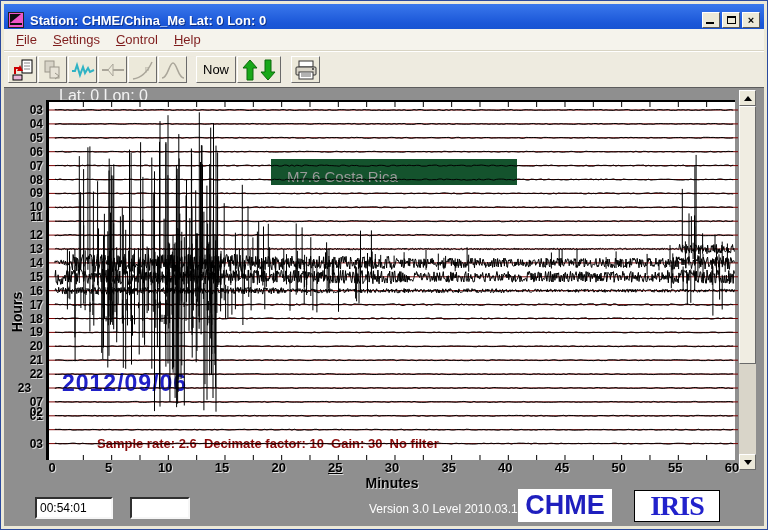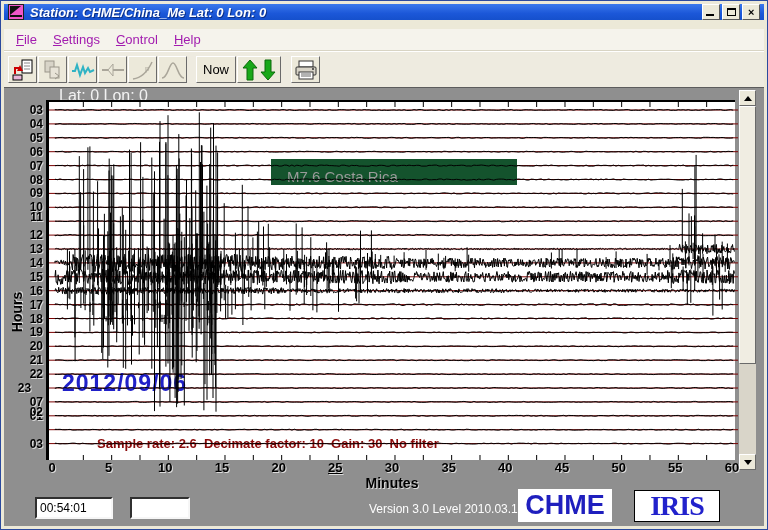--- a/index.html
+++ b/index.html
@@ -1,33 +1,33 @@
 <!DOCTYPE html>
 <html><head>
 <meta charset="utf-8">
 <style>
   html,body{margin:0;padding:0;background:#6a6a6a;}
   *{box-sizing:border-box;font-family:"Liberation Sans",sans-serif;}
   #window{position:relative;width:768px;height:530px;background:#ece9d8;border:1px solid #2b4a9e;padding:3px;overflow:hidden;}
   
   #titlebar{position:absolute;left:3px;top:3px;right:3px;height:15px;
-    background:linear-gradient(180deg,#3a78ec,#1b57d8 60%,#1550cc);display:flex;align-items:center;padding:8px 4px;font-style:italic;}
+    background:linear-gradient(180deg,#3a78ec,#1b57d8 60%,#1550cc);display:flex;align-items:center;padding:16px 4px;}
   #app-icon{width:16px;height:16px;background:#f056c8;border:1px solid #202020;position:relative;flex:0 0 auto;}
   #app-icon:before{content:"";position:absolute;left:1px;top:1px;border-left:11px solid #101010;border-bottom:9px solid transparent;}
   #app-icon:after{content:"";position:absolute;left:1px;bottom:2px;width:12px;height:2px;background:#101010;}
   #title-text{color:#fff;font-weight:bold;font-size:13px;margin-left:6px;white-space:nowrap;text-shadow:1px 1px 0 rgba(0,20,80,.6);}
   #win-controls{margin-left:auto;display:flex;gap:2px;}
   .win-btn{width:18px;height:16px;background:#ece9d8;border:1px solid;border-color:#fff #585858 #585858 #fff;
     display:flex;align-items:center;justify-content:center;font-size:11px;font-weight:bold;color:#000;position:relative;}
   .glyph-min{position:absolute;left:3px;bottom:3px;width:8px;height:2px;background:#000;}
   .glyph-max{width:9px;height:8px;border:1px solid #000;border-top:2px solid #000;}
   
   #menubar{position:absolute;left:3px;top:28px;right:3px;height:22px;background:#f5f3ec;display:flex;align-items:center;
     border-bottom:1px solid #d8d4c4;padding-left:4px;}
-  .menu-item{font-size:13px;color:#a21caf;padding:2px 8px;cursor:default;}
+  .menu-item{font-size:13px;color:#7f1d1d;padding:2px 8px;cursor:default;}
   
   #toolbar{position:absolute;left:3px;top:50px;right:3px;height:36px;background:#eeebe0;border-top:1px solid #fff;
     display:flex;align-items:center;padding-left:4px;}
   .tb-btn{width:29px;height:27px;background:#ece9da;border:1px solid;border-color:#fff #6a6a6a #6a6a6a #fff;
     display:flex;align-items:center;justify-content:center;margin-right:1px;}
   .tb-btn.txt{width:auto;padding:0 6px;font-size:13px;color:#000;}
   .tb-btn.wide{width:44px;}
   .tb-ic{display:flex;align-items:center;justify-content:center;}
   
   #panel{position:absolute;left:3px;top:86px;right:3px;bottom:3px;background:#8f8f8f;border-top:1px solid #5c5c5c;}

